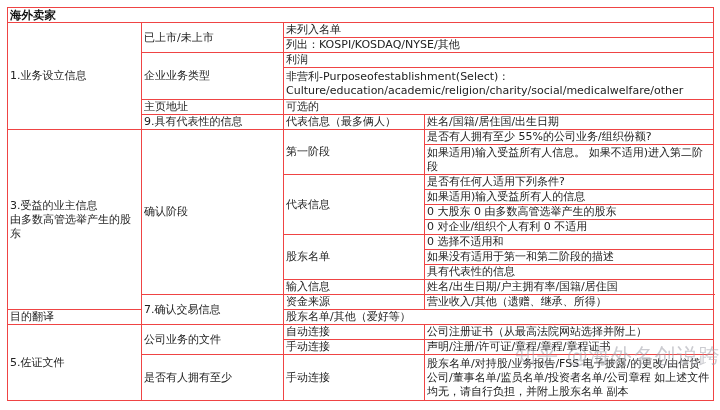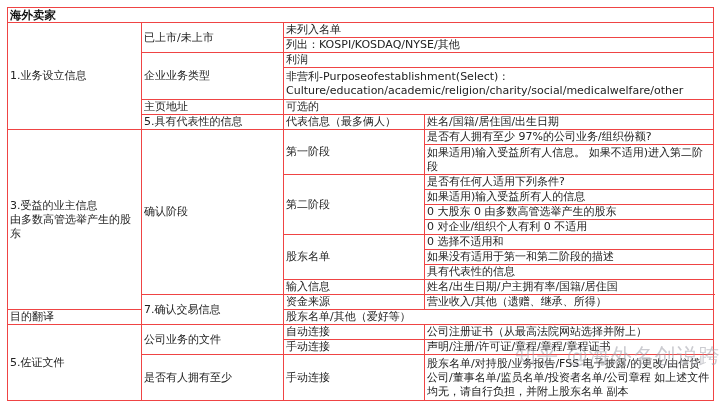--- a/index.html
+++ b/index.html
@@ -45,39 +45,39 @@
     </tr>
     <tr style="height:32px">
       <td colspan="2" class="wrap">非营利-Purposeofestablishment(Select)：Culture/education/academic/religion/charity/social/medicalwelfare/other</td>
     </tr>
     <tr>
       <td>主页地址</td>
       <td colspan="2">可选的</td>
     </tr>
 
     <tr>
-      <td>5.具有代表性的信息</td>
+      <td>9.具有代表性的信息</td>
       <td>代表信息（最多俩人）</td>
       <td colspan="2">姓名/国籍/居住国/出生日期</td>
     </tr>
 
     <tr>
       <td rowspan="11" class="wrap">
         <div>3.受益的业主信息</div>
         <div>由多数高管选举产生的股东</div>
       </td>
       <td rowspan="10">确认阶段</td>
       <td rowspan="2">第一阶段</td>
-      <td>是否有人拥有至少 97%的公司业务/组织份额?</td>
+      <td>是否有人拥有至少 55%的公司业务/组织份额?</td>
     </tr>
     <tr style="height:30px">
       <td class="wrap">如果适用)输入受益所有人信息。 如果不适用)进入第二阶段</td>
     </tr>
     <tr>
-      <td rowspan="4">第二阶段</td>
+      <td rowspan="4">代表信息</td>
       <td>是否有任何人适用下列条件?</td>
     </tr>
     <tr>
         <td>如果适用)输入受益所有人的信息</td>
       </tr>
     <tr>
         <td>0 大股东 0 由多数高管选举产生的股东</td>
       </tr>
     <tr>
         <td>0 对企业/组织个人有利 0 不适用</td>

